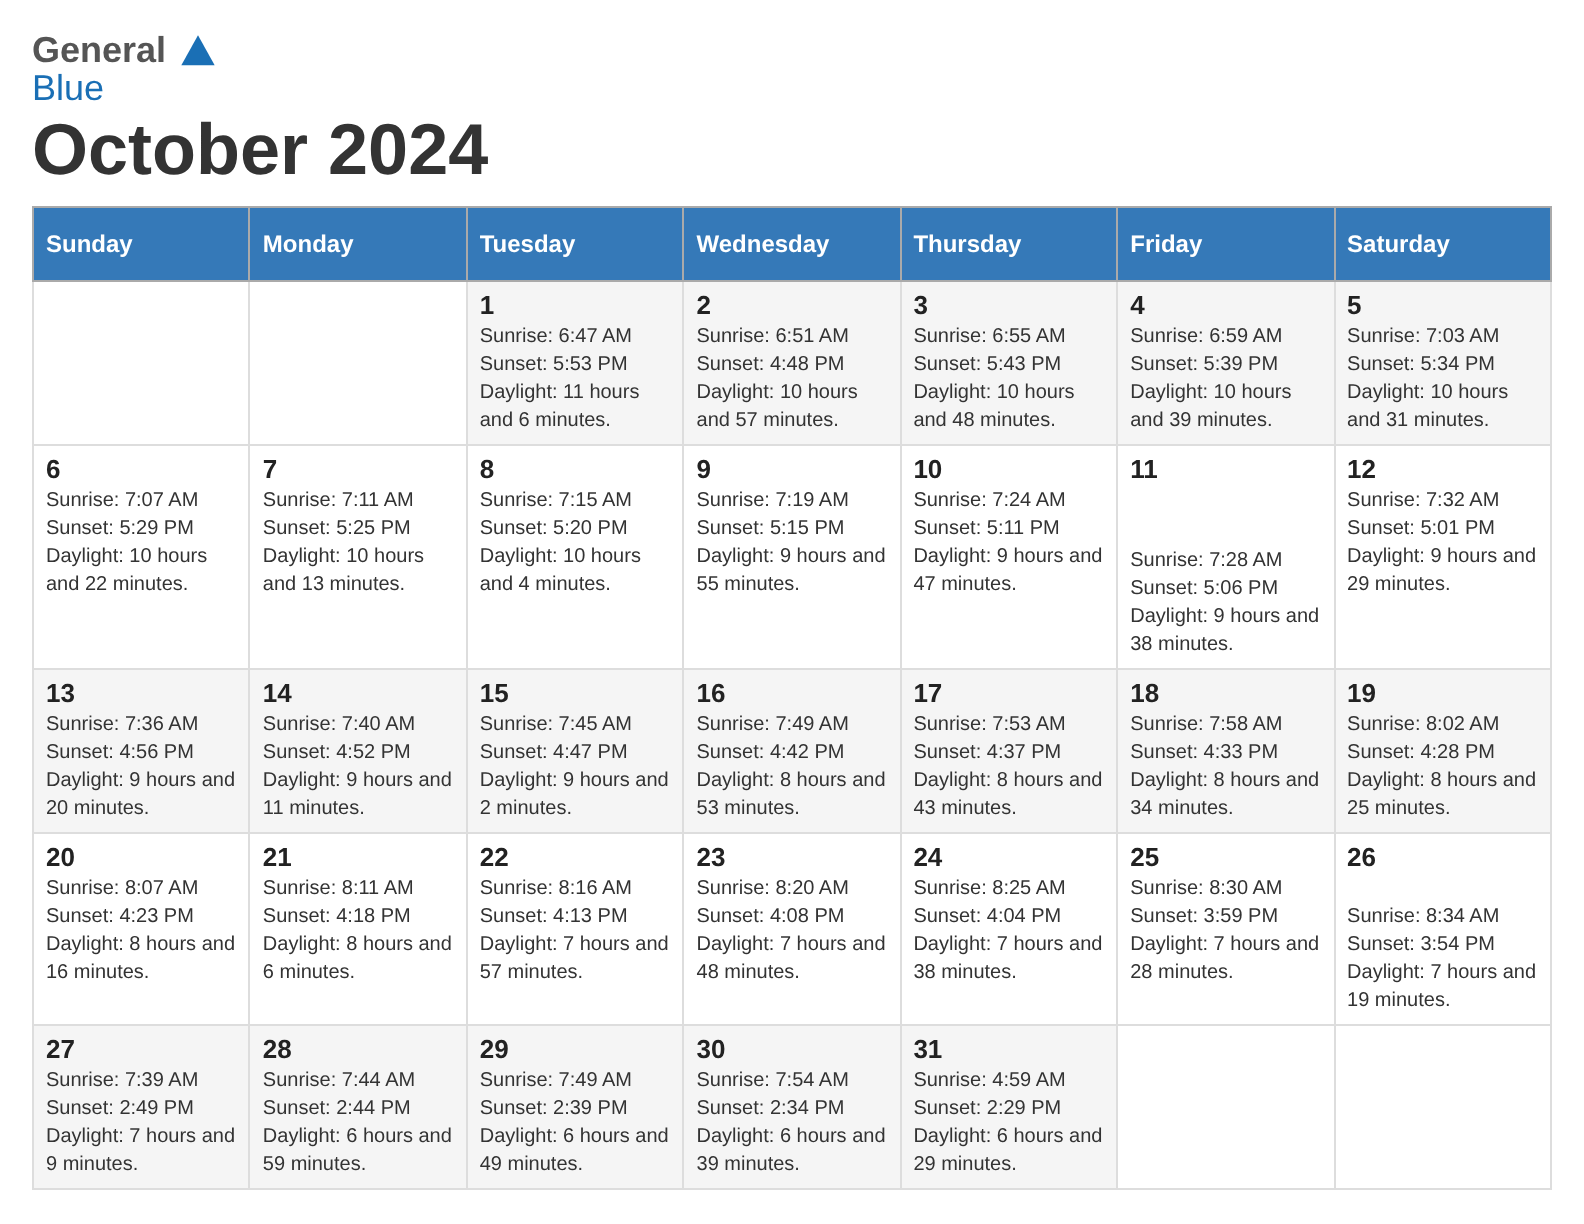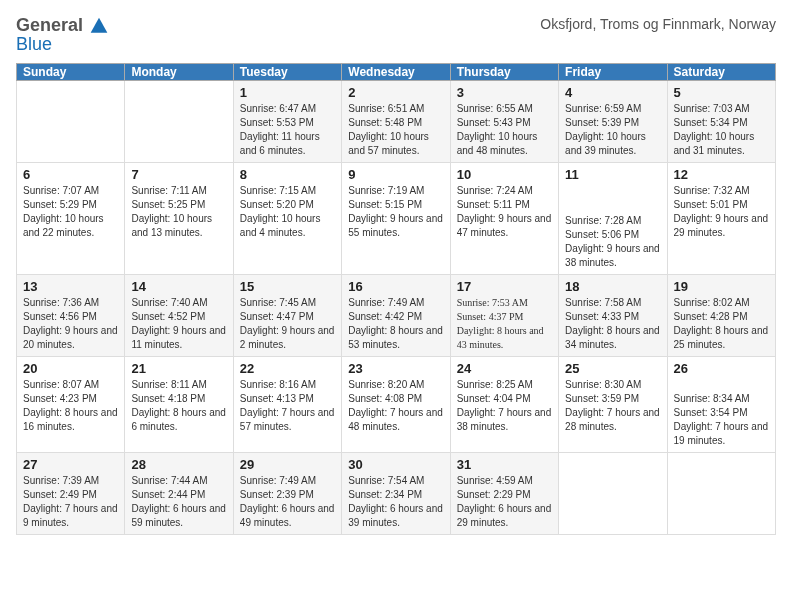--- a/index.html
+++ b/index.html
@@ -8,20 +8,21 @@
       background: #fff;
       width: 792px;
       min-height: 612px;
       padding: 16px;
     }
     .header {
       display: flex;
       justify-content: space-between;
       align-items: flex-start;
       margin-bottom: 8px;
+      flex-direction: column;
     }
     .logo {
       display: flex;
       flex-direction: column;
       align-items: flex-start;
     }
     .logo-text {
       font-size: 18px;
       font-weight: bold;
       color: #333;
@@ -42,21 +43,21 @@
     }
     table {
       width: 100%;
       border-collapse: collapse;
       font-size: 11px;
     }
     thead tr th {
       background-color: #3579b8;
       color: #fff;
       text-align: left;
-      padding: 1px 6px;
+      padding: 11px 6px;
       font-size: 12px;
       font-weight: bold;
       border: 1px solid #aaa;
     }
     tbody tr {
       border-bottom: 1px solid #ccc;
     }
     tbody tr:nth-child(odd) {
       background-color: #f5f5f5;
     }
@@ -96,21 +97,21 @@
       <span class="logo-text">
         <span style="color:#555;font-weight:bold;">General</span>
         <svg style="display:inline-block;width:20px;height:20px;vertical-align:middle;margin-left:1px;" viewBox="0 0 24 24">
           <polygon points="12,2 22,20 2,20" fill="#1a6fb5"></polygon>
         </svg>
       </span>
     </div>
     <div style="font-size:18px;font-weight:normal;color:#1a6fb5;margin-top:-2px;">Blue</div>
   </div>
   <div class="title-area">
-    <div class="subtitle">Oksfjord, Troms og Finnmark, Norway</div>
+    <div class="month-title">October 2024</div>
   </div>
 </div>
 
 <table>
   <thead>
     <tr>
     <th>Sunday</th>
         <th>Monday</th>
         <th>Tuesday</th>
         <th>Wednesday</th>
@@ -125,21 +126,21 @@
         <td class="empty-cell"></td>
         <td>
           <span class="day-num">1</span>
           <div class="day-info" style="white-space: pre-line;">Sunrise: 6:47 AM
 Sunset: 5:53 PM
 Daylight: 11 hours and 6 minutes.</div>
         </td>
         <td>
           <span class="day-num">2</span>
           <div class="day-info" style="white-space: pre-line;">Sunrise: 6:51 AM
-Sunset: 5:48 PM
+Sunset: 4:48 PM
 Daylight: 10 hours and 57 minutes.</div>
         </td>
         <td>
           <span class="day-num">3</span>
           <div class="day-info" style="white-space: pre-line;">Sunrise: 6:55 AM
 Sunset: 5:43 PM
 Daylight: 10 hours and 48 minutes.</div>
         </td>
         <td>
           <span class="day-num">4</span>
@@ -218,21 +219,21 @@
 Daylight: 9 hours and 2 minutes.</div>
         </td>
         <td>
           <span class="day-num">16</span>
           <div class="day-info" style="white-space: pre-line;">Sunrise: 7:49 AM
 Sunset: 4:42 PM
 Daylight: 8 hours and 53 minutes.</div>
         </td>
         <td>
           <span class="day-num">17</span>
-          <div class="day-info" style="white-space: pre-line; font-family: Liberation Serif, serif;">Sunrise: 7:53 AM
+          <div class="day-info" style="white-space: pre-line;">Sunrise: 7:53 AM
 Sunset: 4:37 PM
 Daylight: 8 hours and 43 minutes.</div>
         </td>
         <td>
           <span class="day-num">18</span>
           <div class="day-info" style="white-space: pre-line;">Sunrise: 7:58 AM
 Sunset: 4:33 PM
 Daylight: 8 hours and 34 minutes.</div>
         </td>
         <td>

